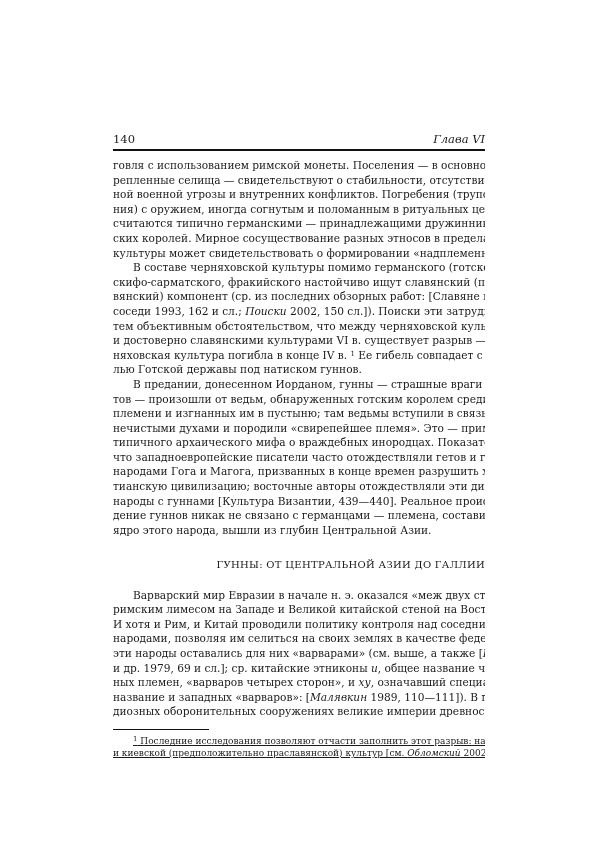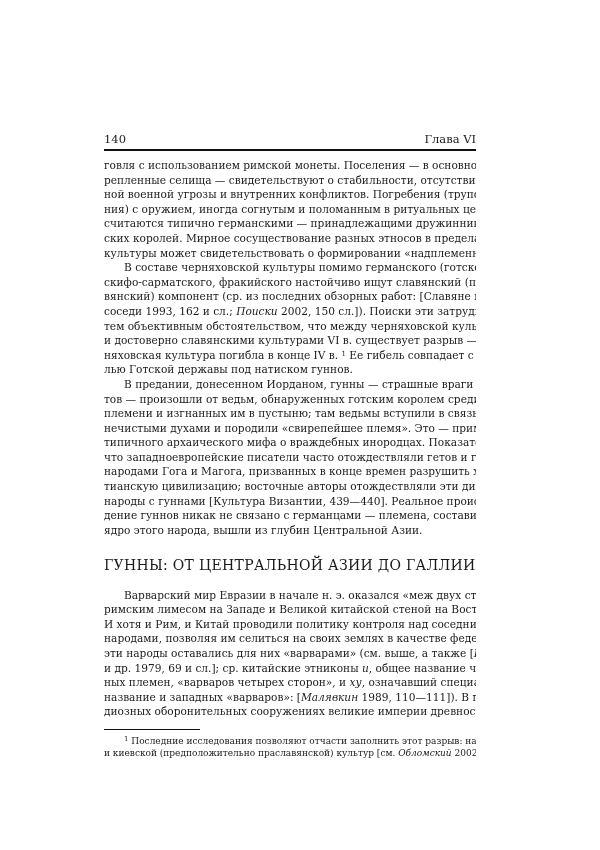--- a/index.html
+++ b/index.html
@@ -1,30 +1,30 @@
 <!DOCTYPE html>
 <html><head>
 <meta charset="utf-8">
 <style>
   html,body{margin:0;padding:0;background:#ffffff;}
   body{width:600px;height:850px;position:relative;overflow:hidden;font-family:"DejaVu Serif","Liberation Serif",serif;color:#1a1a1a;}
-  .page{position:absolute;left:104px;top:130px;width:372px;}
+  .page{position:absolute;left:113px;top:130px;width:372px;}
   .header{position:relative;height:20px;font-size:11.5px;}
   .pagenum{position:absolute;left:0;top:2px;}
-  .chapter{position:absolute;right:0;top:2px;}
+  .chapter{position:absolute;right:0;top:2px;font-style:italic;}
   .rule{position:absolute;left:0;top:19px;width:372px;height:1.5px;background:#111;}
   .body{position:absolute;top:28px;left:0;width:372px;font-size:10.6px;}
   .ln{display:block;height:14.6px;line-height:14.6px;white-space:nowrap;text-align:justify;text-align-last:justify;overflow:hidden;}
   .ln.last{text-align-last:left;}
   .ln.ind{padding-left:20px;}
-  .heading{display:block;height:14.6px;line-height:14.6px;text-align:left;font-size:14px;letter-spacing:0.3px;}
+  .heading{display:block;height:14.6px;line-height:14.6px;text-align:right;font-size:10px;letter-spacing:0.3px;}
   .gap{display:block;height:14.6px;}
   .gap2{display:block;height:21px;}
   .fnrule{display:block;width:96px;height:1px;background:#111;margin:10px 0 6px 0;}
-  .fn{font-size:9px;}
+  .fn{font-size:9px;text-decoration:underline;}
   .fn .ln{height:11.8px;line-height:11.8px;}
   .fn .ln.ind{padding-left:20px;}
   i{font-style:italic;}
   sup{font-size:7px;vertical-align:3px;line-height:0;}
 </style>
 </head>
 <body>
 
 <div class="page">
   <div class="header">

